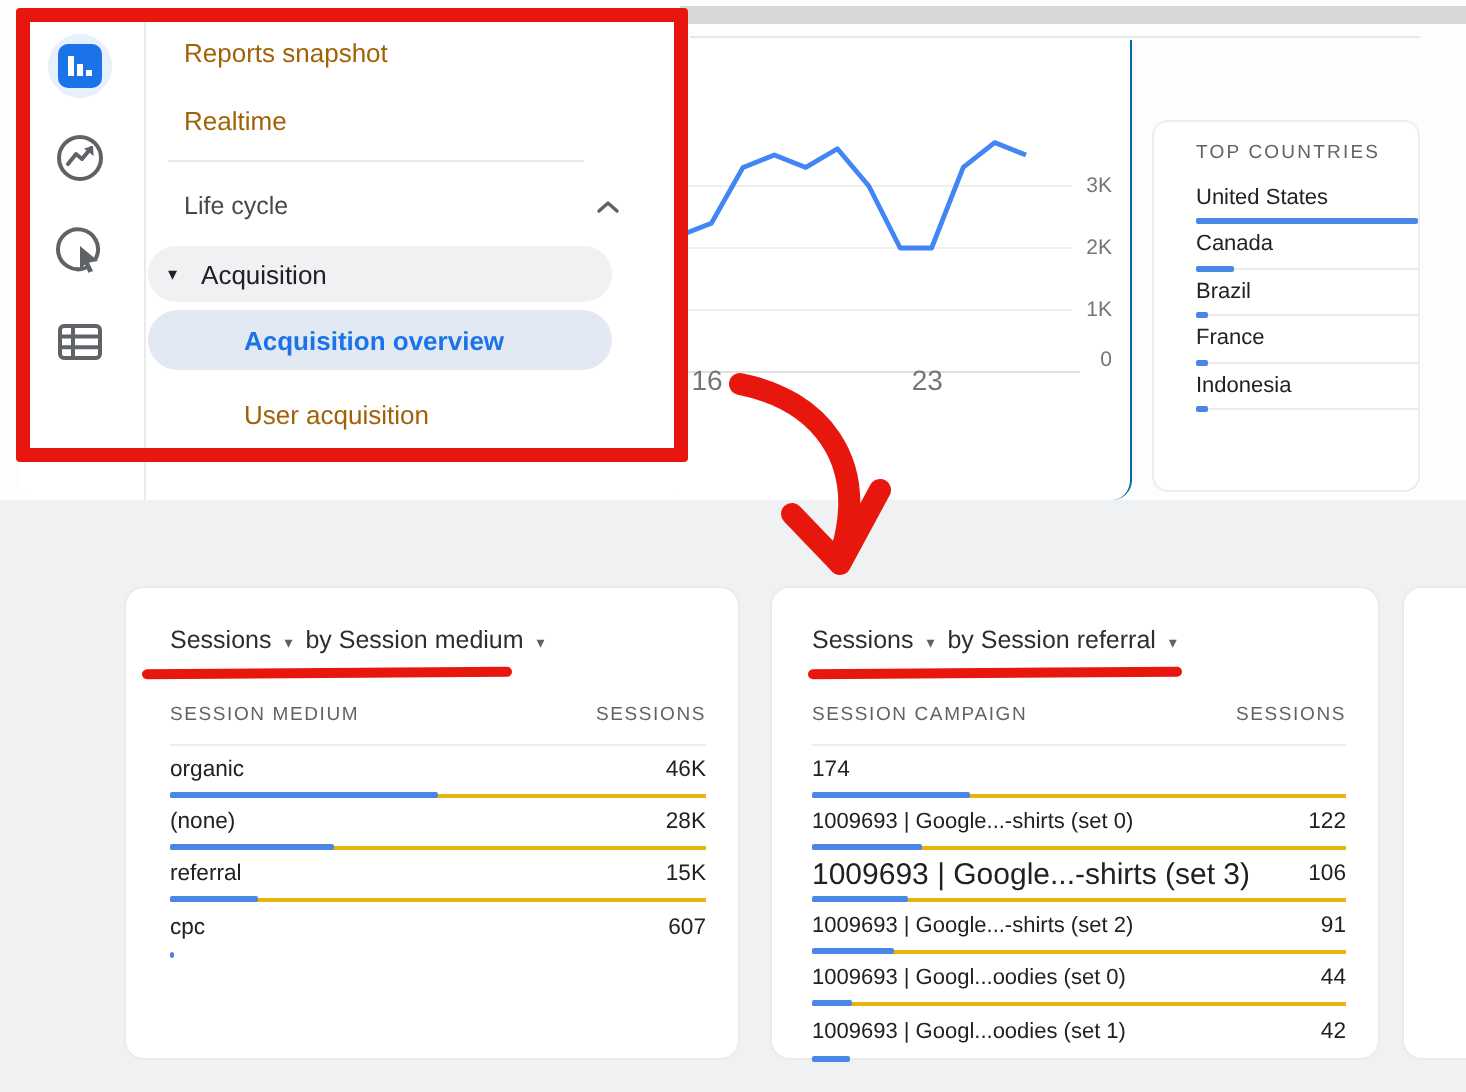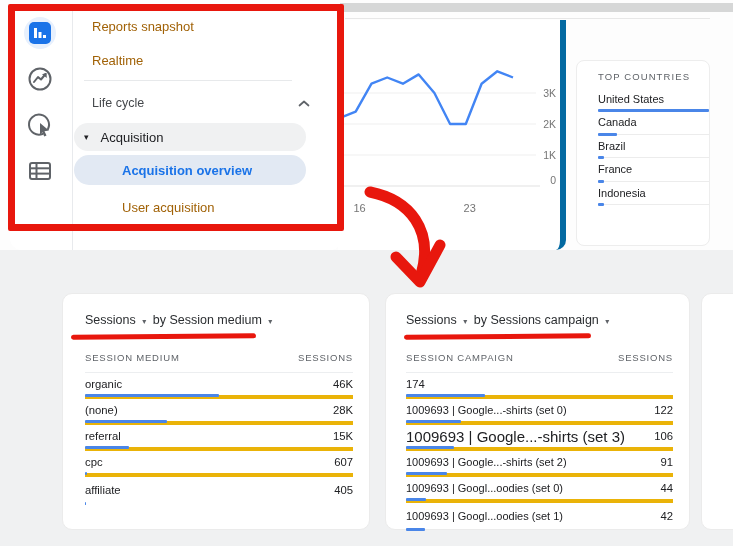--- a/index.html
+++ b/index.html
@@ -29,41 +29,41 @@
   .pill-overview { left:74px; top:155px; width:232px; height:30px; background:#e2e9f3; }
   .pill-overview .lbl { color:#1a73e8; font-weight:bold; font-size:13px; margin-left:48px; }
   .caret-dn { font-size:9px; color:#202124; margin-left:10px; }
   .pill-acq .lbl { font-size:13px; margin-left:12px; }
 
   
   .red-box { left:8px; top:4px; width:336px; height:227px; border:7px solid #e8170d; border-radius:2px; z-index:30; }
   .red-underline { height:5px; background:#e8170d; border-radius:3px; transform:rotate(-0.4deg); }
 
   
-  .chart-card { left:338px; top:20px; width:228px; height:230px; background:#fff; border-right:6px solid #0369a1; border-bottom-right-radius:10px; }
+  .chart-card { left:338px; top:20px; width:228px; height:230px; background:#fff; border-right:1px solid #0369a1; border-bottom-right-radius:10px; }
   .ytick { position:absolute; left:190px; width:28px; text-align:right; font-size:10.5px; color:#757575; }
-  .xtick { position:absolute; top:182px; width:20px; text-align:right; font-size:11px; color:#757575; }
+  .xtick { position:absolute; top:162px; width:20px; text-align:left; font-size:14px; color:#757575; }
 
   .countries-card { left:576px; top:60px; width:134px; height:186px; background:#fff; border:1px solid #ededed; border-radius:8px; padding:10px 2px 0 21px; }
   .countries-title { font-size:9.5px; letter-spacing:1.1px; color:#5f6368; margin-bottom:9px; }
   .country-row { position:relative; height:23.4px; }
   .country-name { font-size:11px; color:#202124; padding-top:2px; }
   .country-track { position:absolute; left:0; bottom:3px; width:111px; height:1px; background:#ececec; }
   .country-bar { position:absolute; left:0; bottom:2px; height:3px; background:#4a86e8; border-radius:1px; }
 
   
   .data-card { top:293px; height:237px; background:#fff; border:1px solid #ebebeb; border-radius:10px; }
   .card-medium { left:62px; width:308px; }
   .card-campaign { left:385px; width:305px; }
   .card-empty { left:701px; width:45px; }
   .card-head { position:absolute; top:19px; font-size:12.5px; color:#2b2e31; }
   .card-head .dd-caret { font-size:8px; color:#5f6368; margin:0 3px; }
   .tbl { position:absolute; }
   .tbl-head { display:flex; justify-content:space-between; font-size:9.5px; letter-spacing:0.8px; color:#5f6368; padding-bottom:9px; border-bottom:1px solid #eceef0; }
-  .tbl-row { position:relative; display:flex; justify-content:space-between; align-items:center; height:26px; border-bottom:4px solid #eab308; }
+  .tbl-row { position:relative; display:flex; justify-content:space-between; align-items:center; height:26px; border-bottom:2px solid #eab308; }
   .tbl-row:last-child { border-bottom:none; }
   .row-label { font-size:11.3px; color:#202124; white-space:nowrap; overflow:hidden; }
   .row-value { font-size:11.3px; color:#202124; }
   .row-bar { position:absolute; left:0; bottom:-2px; height:3px; background:#4a86e8; border-radius:1px; z-index:2; }
 
   .arrow-svg { left:350px; top:178px; width:120px; height:125px; z-index:31; }
 </style>
 </head>
 <body>
 
@@ -212,34 +212,29 @@
         <div class="tbl-row">
         <span class="row-label">referral</span>
         <span class="row-value">15K</span>
         <span class="row-bar" style="width: 43.6957px;"></span>
       </div>
         <div class="tbl-row">
         <span class="row-label">cpc</span>
         <span class="row-value">607</span>
         <span class="row-bar" style="width: 1.76822px;"></span>
       </div>
-        <div class="tbl-row">
-        <span class="row-label">affiliate</span>
-        <span class="row-value">405</span>
-        <span class="row-bar" style="width: 1.17978px;"></span>
-      </div>
       </div>
   </div>
 </div>
 
 <div class="abs data-card card-campaign">
   <div class="card-head" style="left:20px;">
     <span>Sessions</span>
     <span class="dd-caret">▾</span>
-    <span>by Sessions campaign</span>
+    <span>by Session referral</span>
     <span class="dd-caret">▾</span>
   </div>
   <div class="abs red-underline" style="left:18px;top:40px;width:187px;"></div>
   <div class="tbl" style="left:20px;top:58px;width:267px;">
     <div class="tbl-head">
       <span>SESSION CAMPAIGN</span>
       <span>SESSIONS</span>
     </div>
     <div id="campaign-rows">
 

